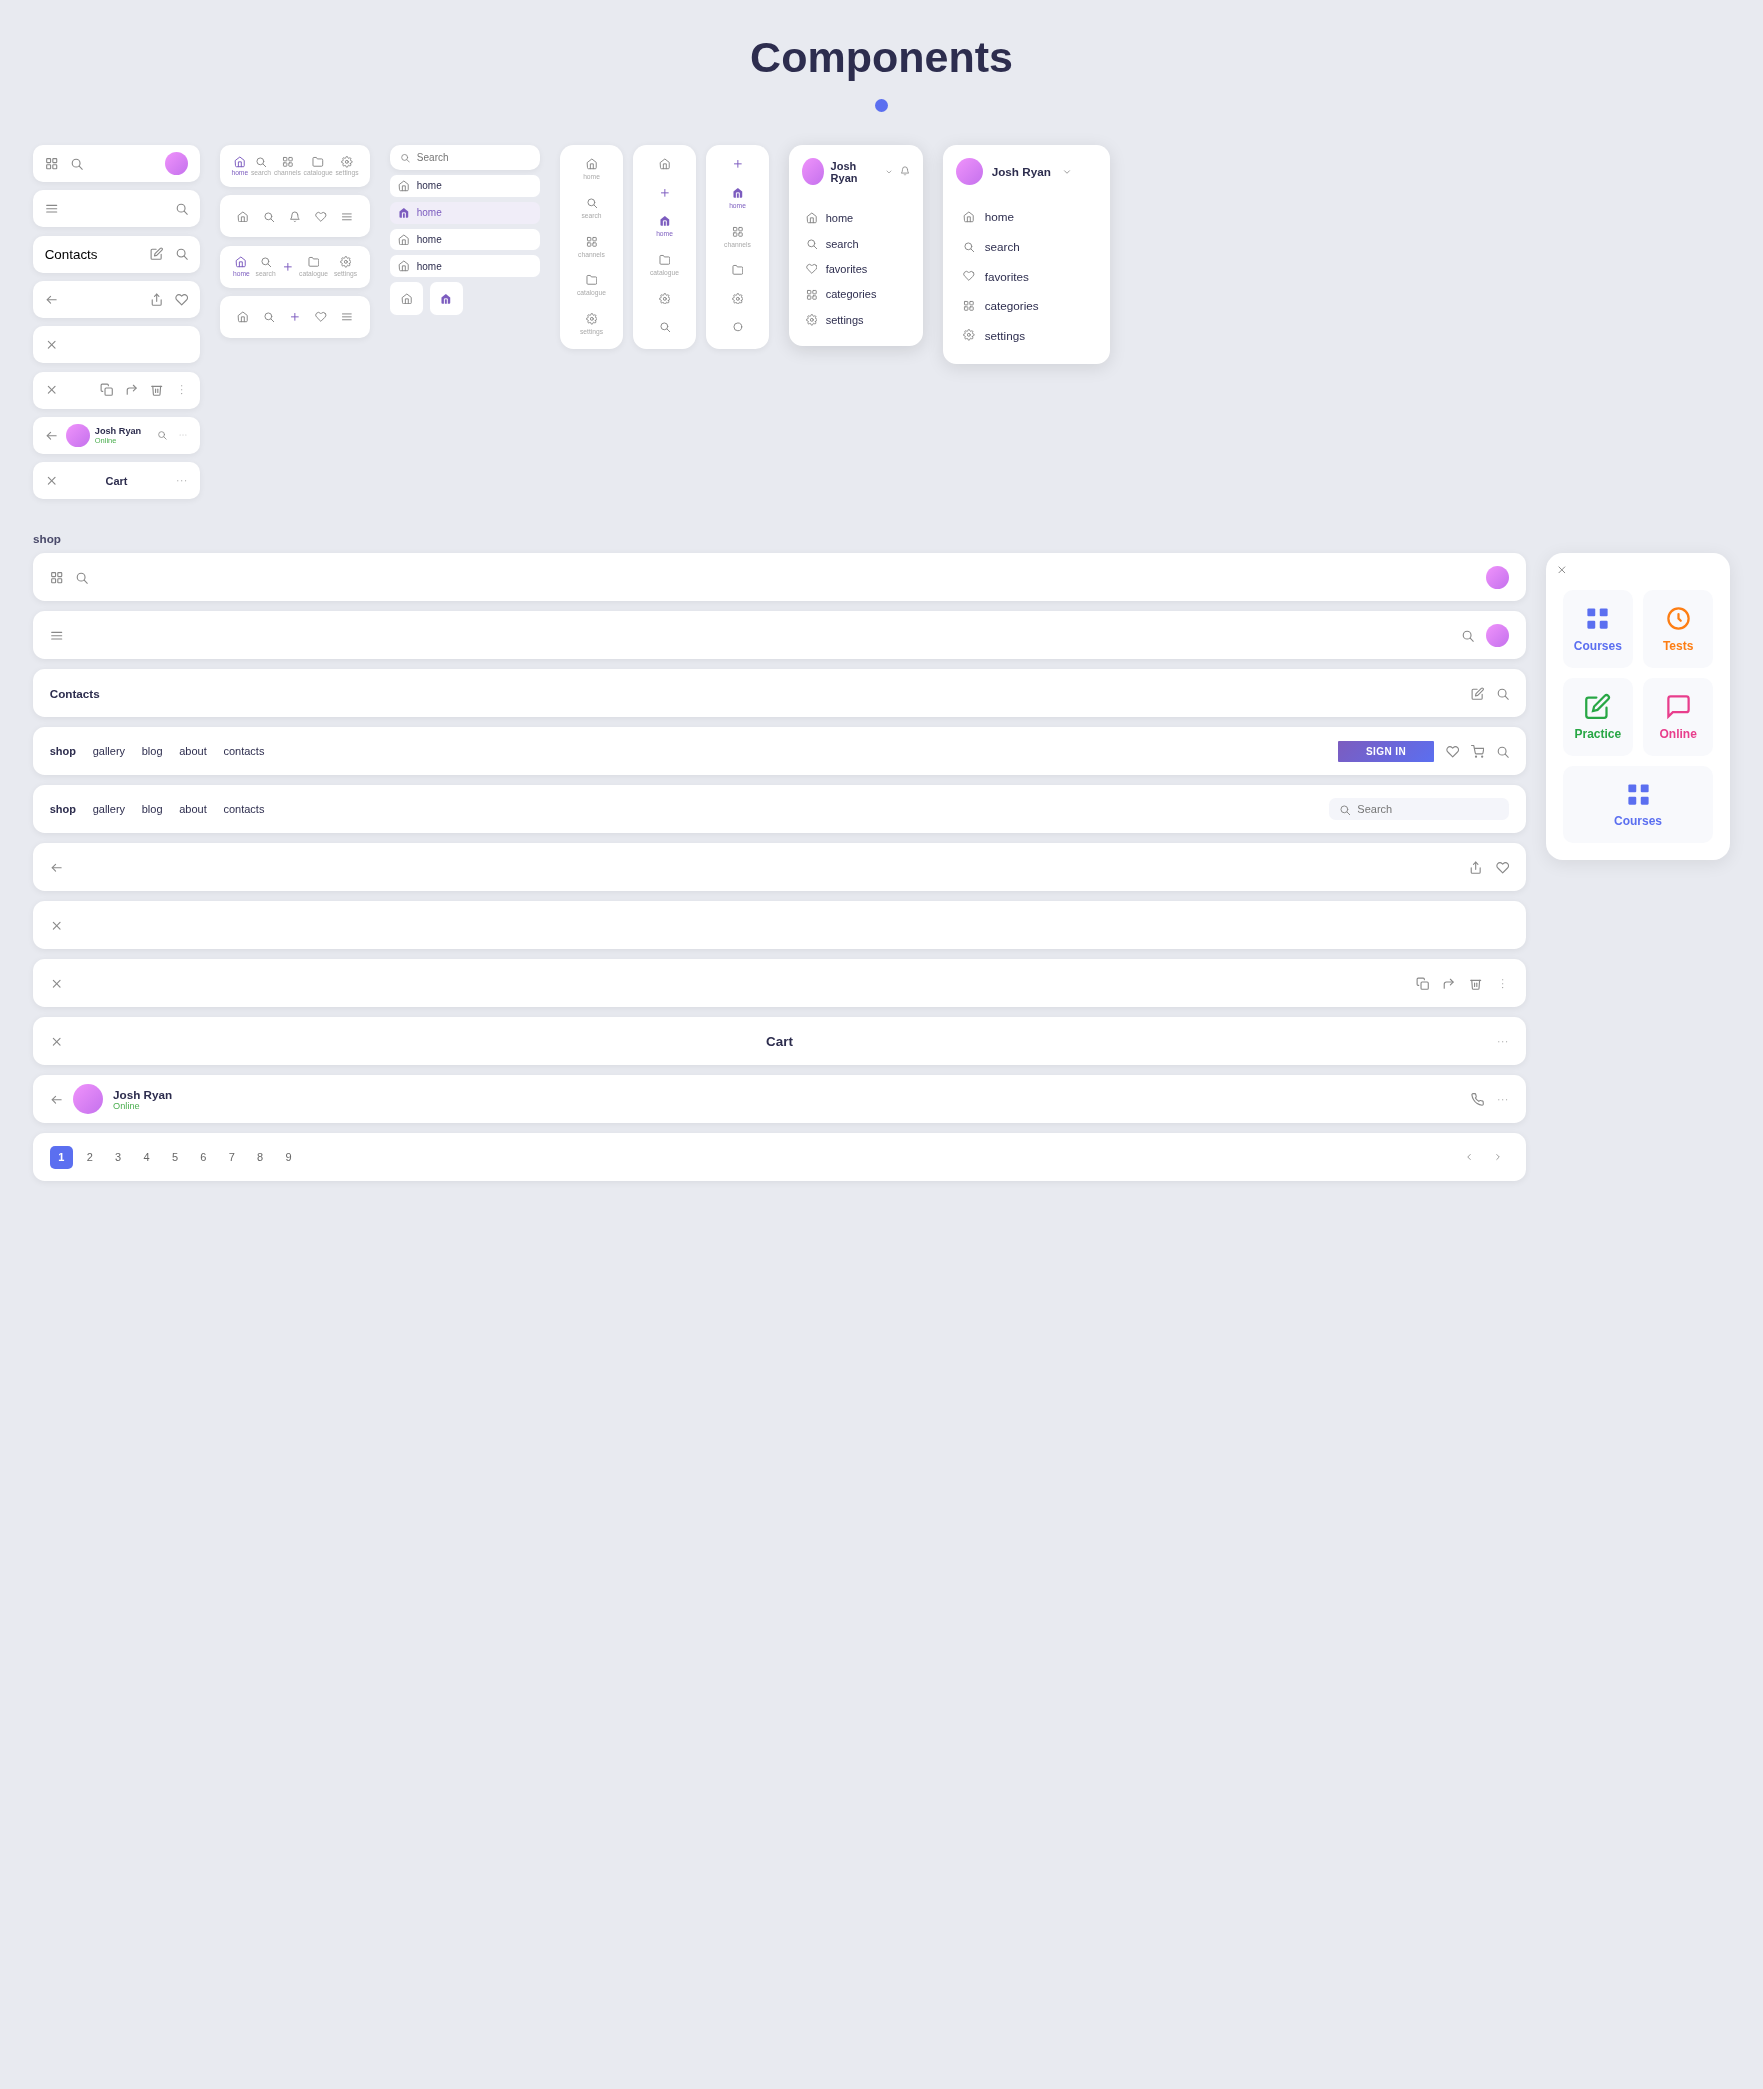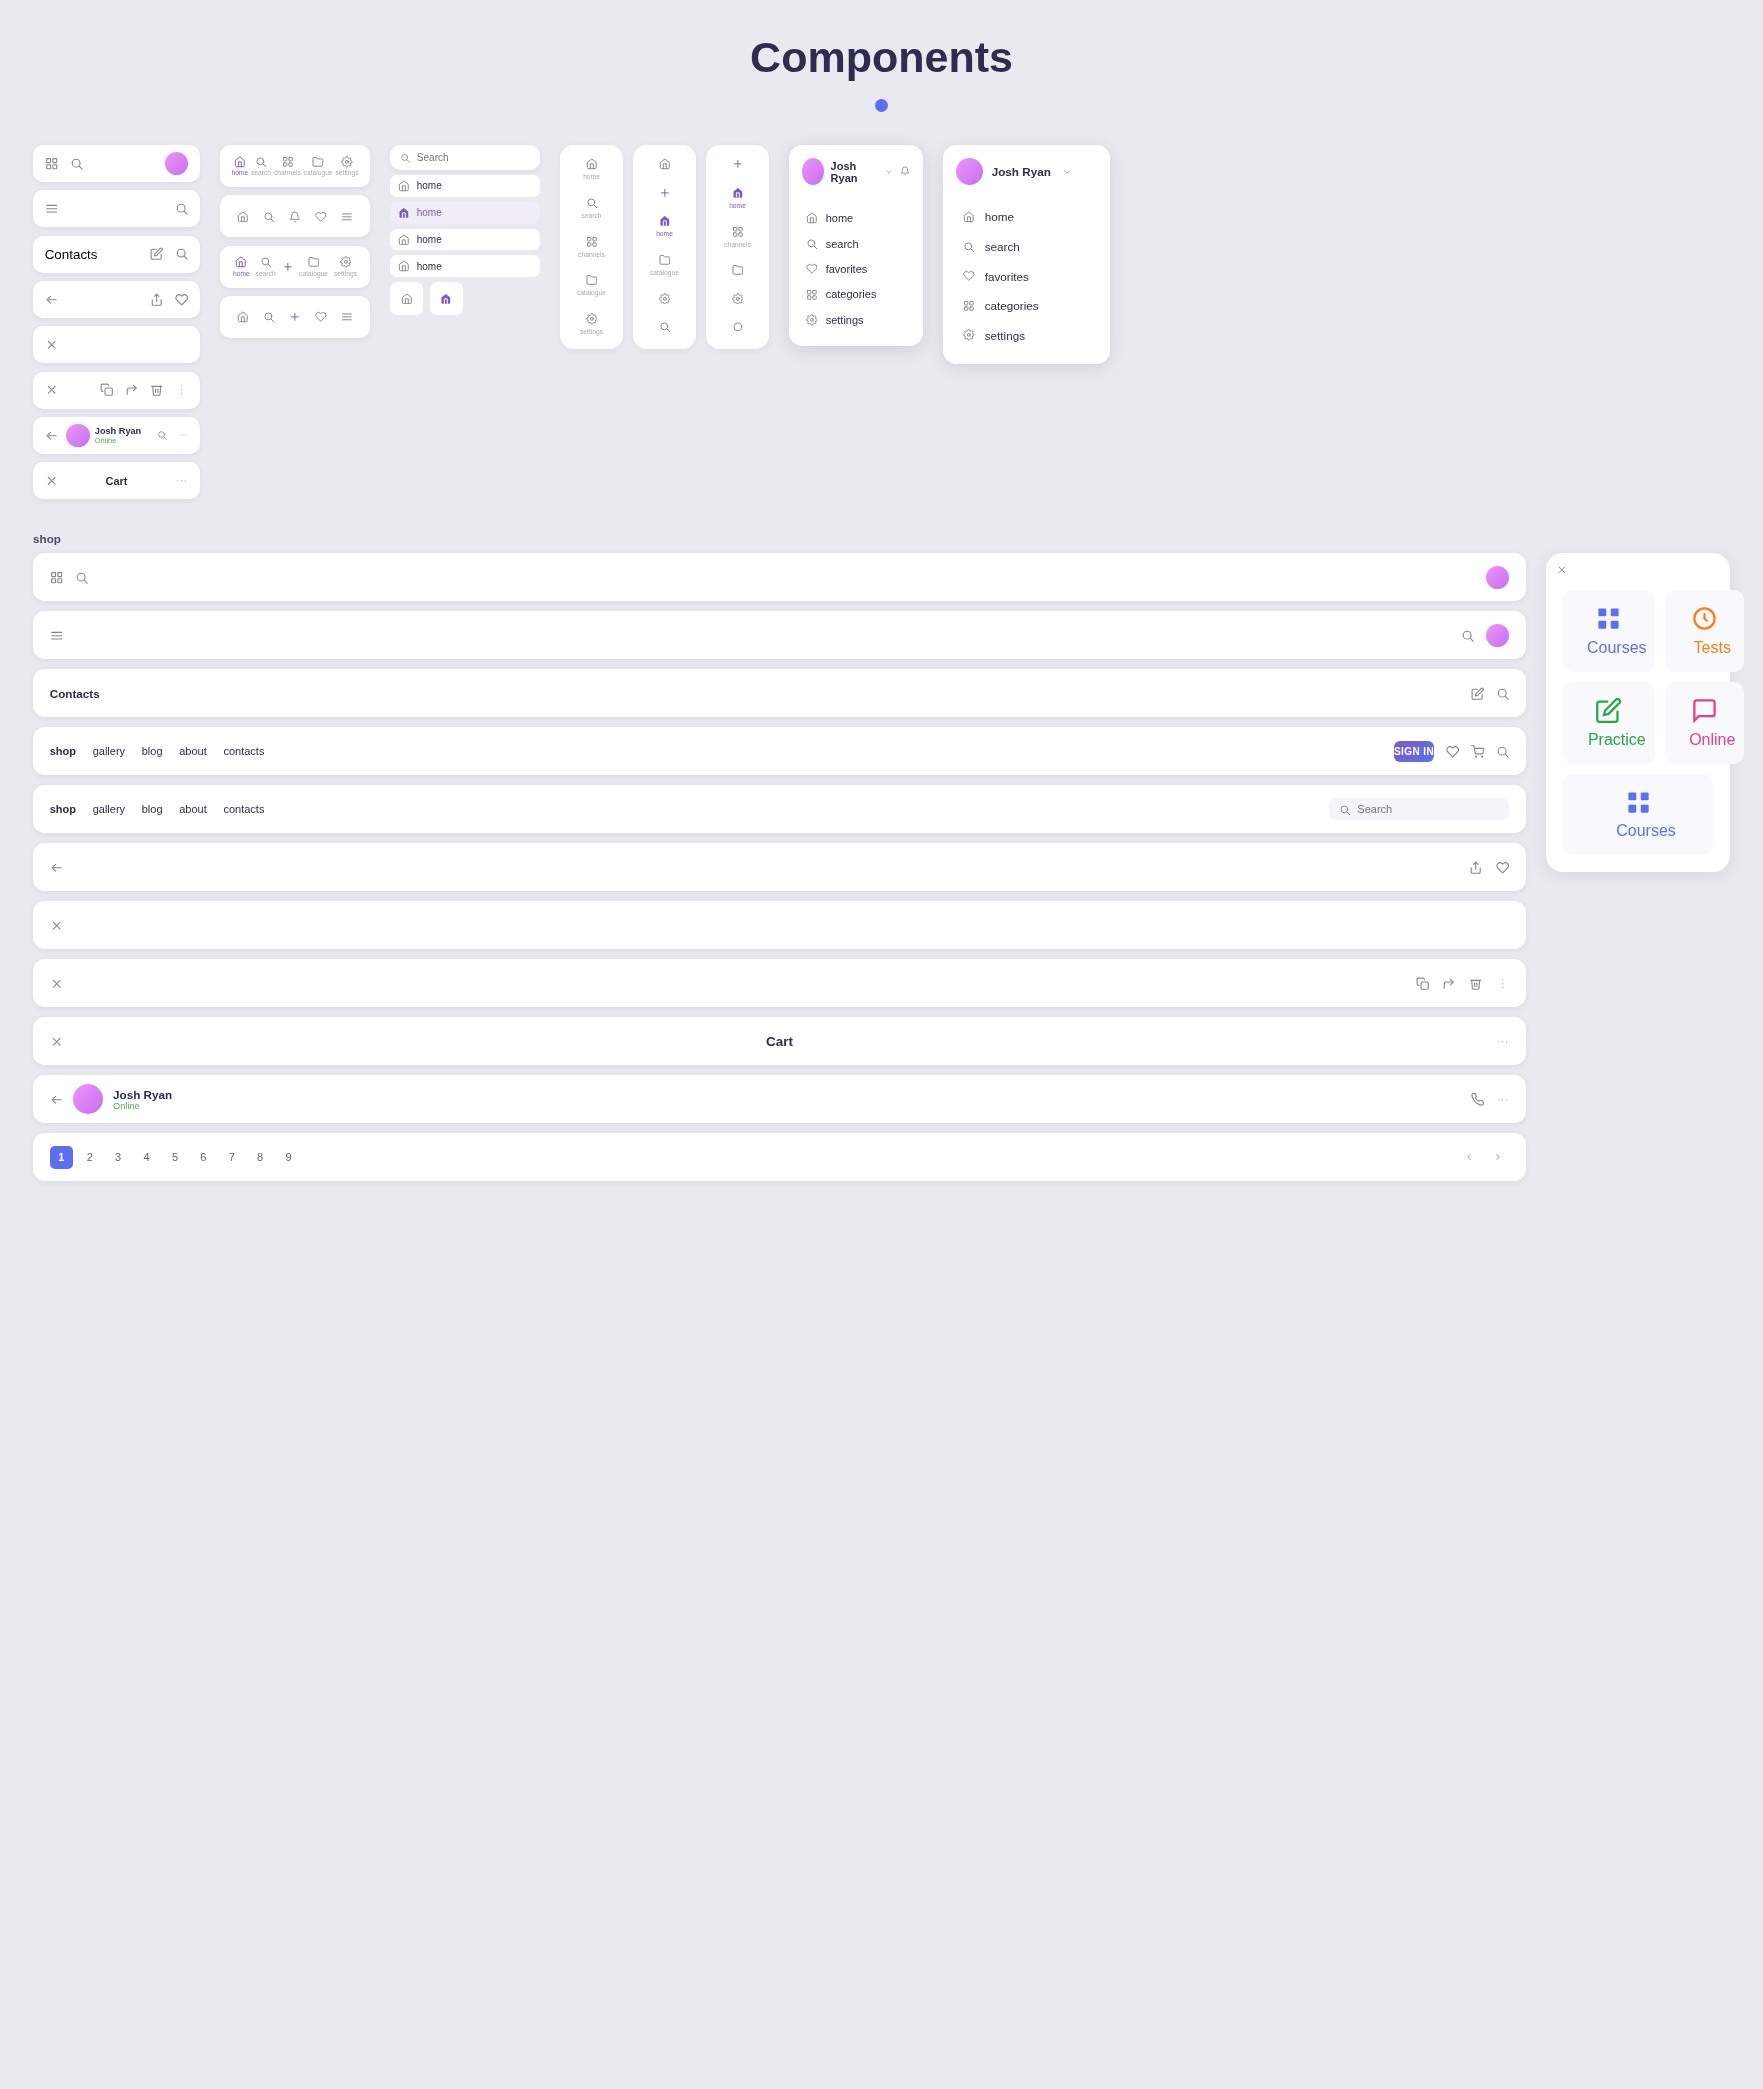--- a/index.html
+++ b/index.html
@@ -297,22 +297,22 @@
     .shop-actions {
       display: flex;
       align-items: center;
       gap: 11.7px;
     }
 
     .sign-in-btn {
       background: linear-gradient(135deg, #7c5cbf, #5b6ff0);
       color: #fff;
       border: none;
-      border-radius: 6px;
-      padding: 5px 0;
+      border-radius: 1px;
+      padding: 5px 28px;
       font-size: 10px;
       font-weight: 600;
       cursor: pointer;
       text-transform: uppercase;
       letter-spacing: 0.4px;
     }
 
     .shop-search-box {
       display: flex;
       align-items: center;
@@ -453,23 +453,22 @@
       align-items: center;
       justify-content: center;
       gap: 6.7px;
       padding: 15px 8.3px;
       border-radius: 10px;
       background: #f8f9fc;
       cursor: pointer;
     }
 
     .qa-label {
-      font-size: 16px;
-      font-weight: 400;
-      margin-left: 16px;
+      font-size: 12px;
+      font-weight: 700;
     }
 
     .icon-group {
       display: flex;
       align-items: center;
       gap: 11.7px;
     }
 
     
     svg.icon {

